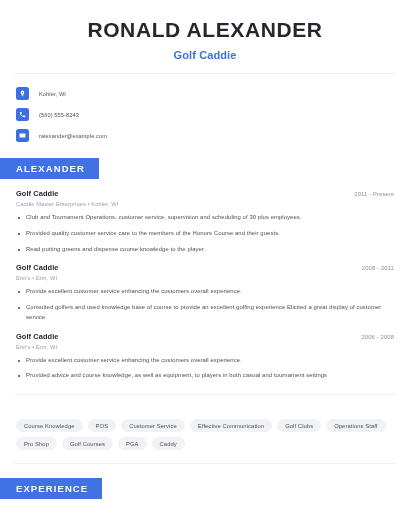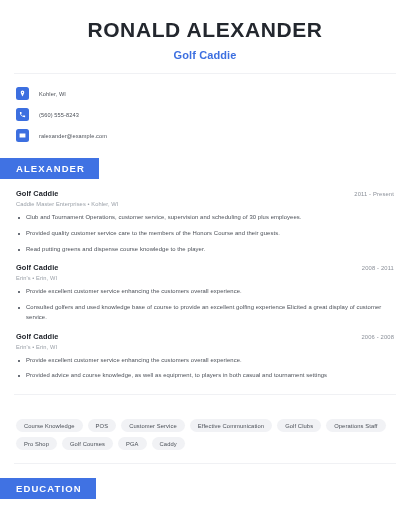--- a/index.html
+++ b/index.html
@@ -264,19 +264,19 @@
         <span class="chip">Golf Courses</span>
         <span class="chip">PGA</span>
         <span class="chip">Caddy</span>
       </div>
     </div>
   </div>
 
   <div class="soft-rule"></div>
 
   <div class="section">
-    <div class="section-badge">EDUCATION</div>
+    <div class="section-badge">EXPERIENCE</div>
     <div class="section-body">
       
     </div>
   </div>
 
 </div>
 
 </body></html>

